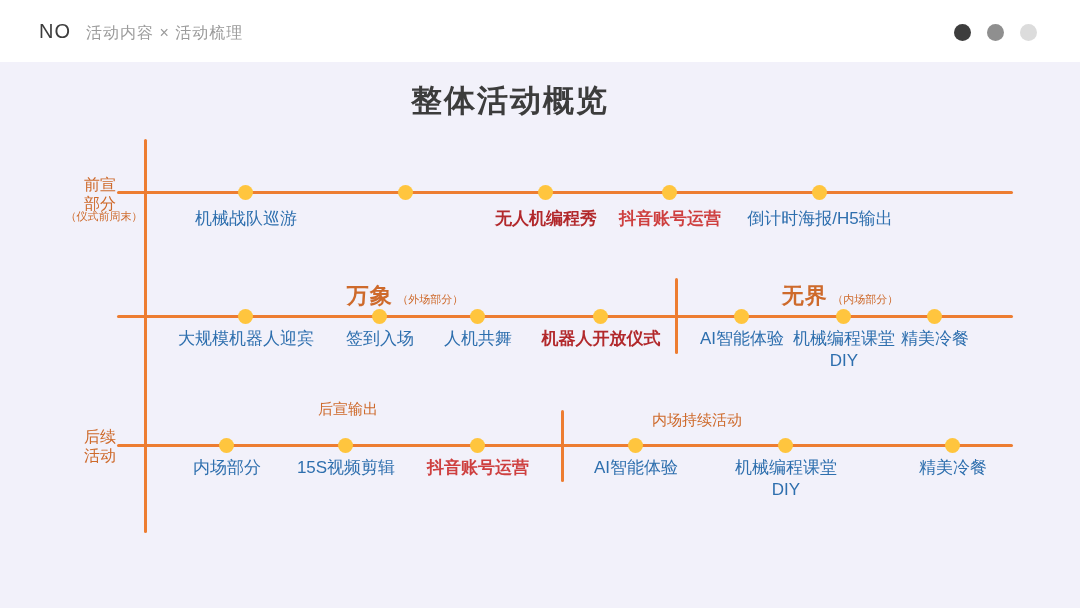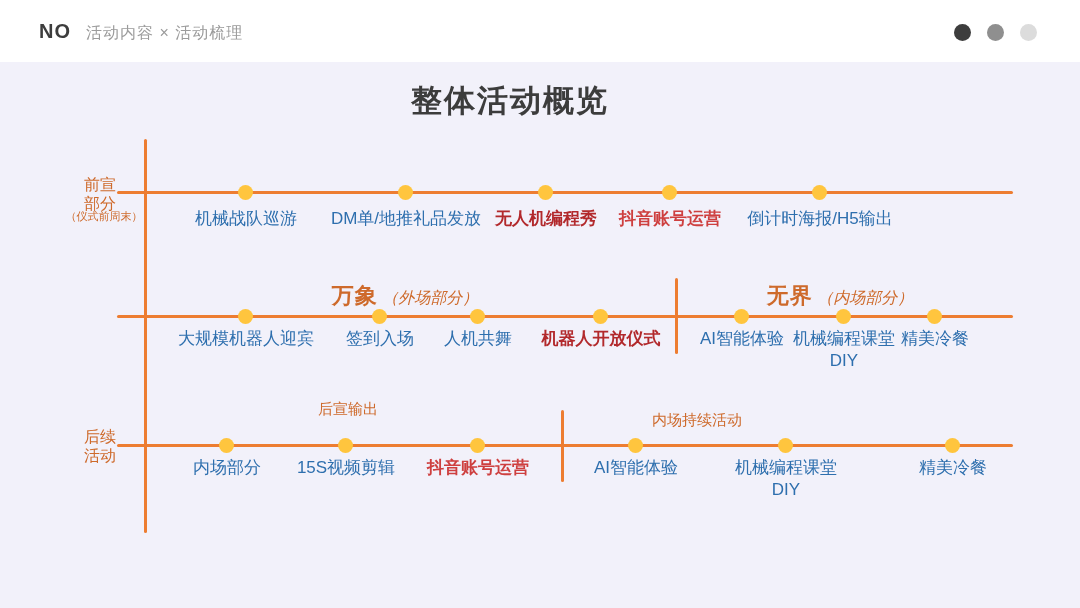--- a/index.html
+++ b/index.html
@@ -5,21 +5,21 @@
   html,body{margin:0;padding:0;}
   body{
     width:1080px;height:608px;overflow:hidden;
     background:#F2F1FA;
     font-family:"Liberation Sans",sans-serif;
   }
   .stage{position:relative;width:1080px;height:608px;}
 
   
   .topbar{position:absolute;left:0;top:0;width:1080px;height:62px;background:#FFFFFF;}
-  .logo{position:absolute;left:39px;top:20px;font-size:20px;font-weight:bold;color:#3D3D3D;letter-spacing:1px;}
+  .logo{position:absolute;left:39px;top:20px;font-size:20px;font-weight:normal;color:#3D3D3D;letter-spacing:1px;}
   .subtitle{position:absolute;left:86px;top:23px;font-size:16px;color:#9B9B9B;letter-spacing:1px;}
   .navdots{position:absolute;right:43px;top:24px;display:flex;gap:16px;}
   .navdot{width:17px;height:17px;border-radius:50%;}
   .navdot.d1{background:#3D3D3D;}
   .navdot.d2{background:#8F8F8F;}
   .navdot.d3{background:#DCDCDC;}
 
   
   .slide-title{position:absolute;left:310px;top:80px;width:400px;text-align:center;
     font-size:31px;font-weight:bold;color:#3C3C3C;letter-spacing:2px;}
@@ -29,21 +29,21 @@
   .tl-line{position:absolute;left:117px;width:896px;height:3px;background:#ED7D31;border-radius:2px;}
   .divider{position:absolute;width:3px;background:#ED7D31;border-radius:2px;}
   .dot{position:absolute;width:15px;height:15px;border-radius:50%;background:#FFC53E;}
 
   .row-label{position:absolute;left:58px;width:84px;text-align:center;color:#CE6A2B;
     font-size:16px;line-height:19px;white-space:pre-line;}
   .row-note{position:absolute;left:34px;width:140px;text-align:center;color:#CE6A2B;font-size:11px;}
 
   .sec-hdr{position:absolute;text-align:center;color:#CE6A2B;white-space:nowrap;}
   .sec-big{font-size:22px;font-weight:bold;letter-spacing:1px;}
-  .sec-small{font-size:16px;font-style:italic;}
+  .sec-small{font-size:11px;}
   .sec-plain{font-size:15px;}
 
   .item{position:absolute;width:200px;text-align:center;font-size:17px;line-height:22px;white-space:pre-line;}
   .c-blue{color:#2E6FAE;}
   .c-red{color:#B2292C;font-weight:bold;}
   .c-red2{color:#CE3F3F;font-weight:bold;}
 </style>
 </head>
 <body>
 
@@ -68,21 +68,20 @@
 部分</div>
   <div class="row-note" style="top:209px">（仪式前周末）</div>
 
   <span class="dot" style="left:238px;top:185px"></span>
   <span class="dot" style="left:398px;top:185px"></span>
   <span class="dot" style="left:538px;top:185px"></span>
   <span class="dot" style="left:662px;top:185px"></span>
   <span class="dot" style="left:812px;top:185px"></span>
 
   <div class="item c-blue" style="left:146px;top:208px">机械战队巡游</div>
-  <div class="item c-blue" style="left:306px;top:208px">DM单/地推礼品发放</div>
   <div class="item c-red" style="left:446px;top:208px">无人机编程秀</div>
   <div class="item c-red2" style="left:570px;top:208px">抖音账号运营</div>
   <div class="item c-blue" style="left:720px;top:208px">倒计时海报/H5输出</div>
 
   <div class="tl-line" style="top:315px"></div>
 
   <div class="sec-hdr" style="left:285px;top:281px;width:240px">
     <span class="sec-big">万象</span>
     <span class="sec-small">（外场部分）</span>
   </div>

